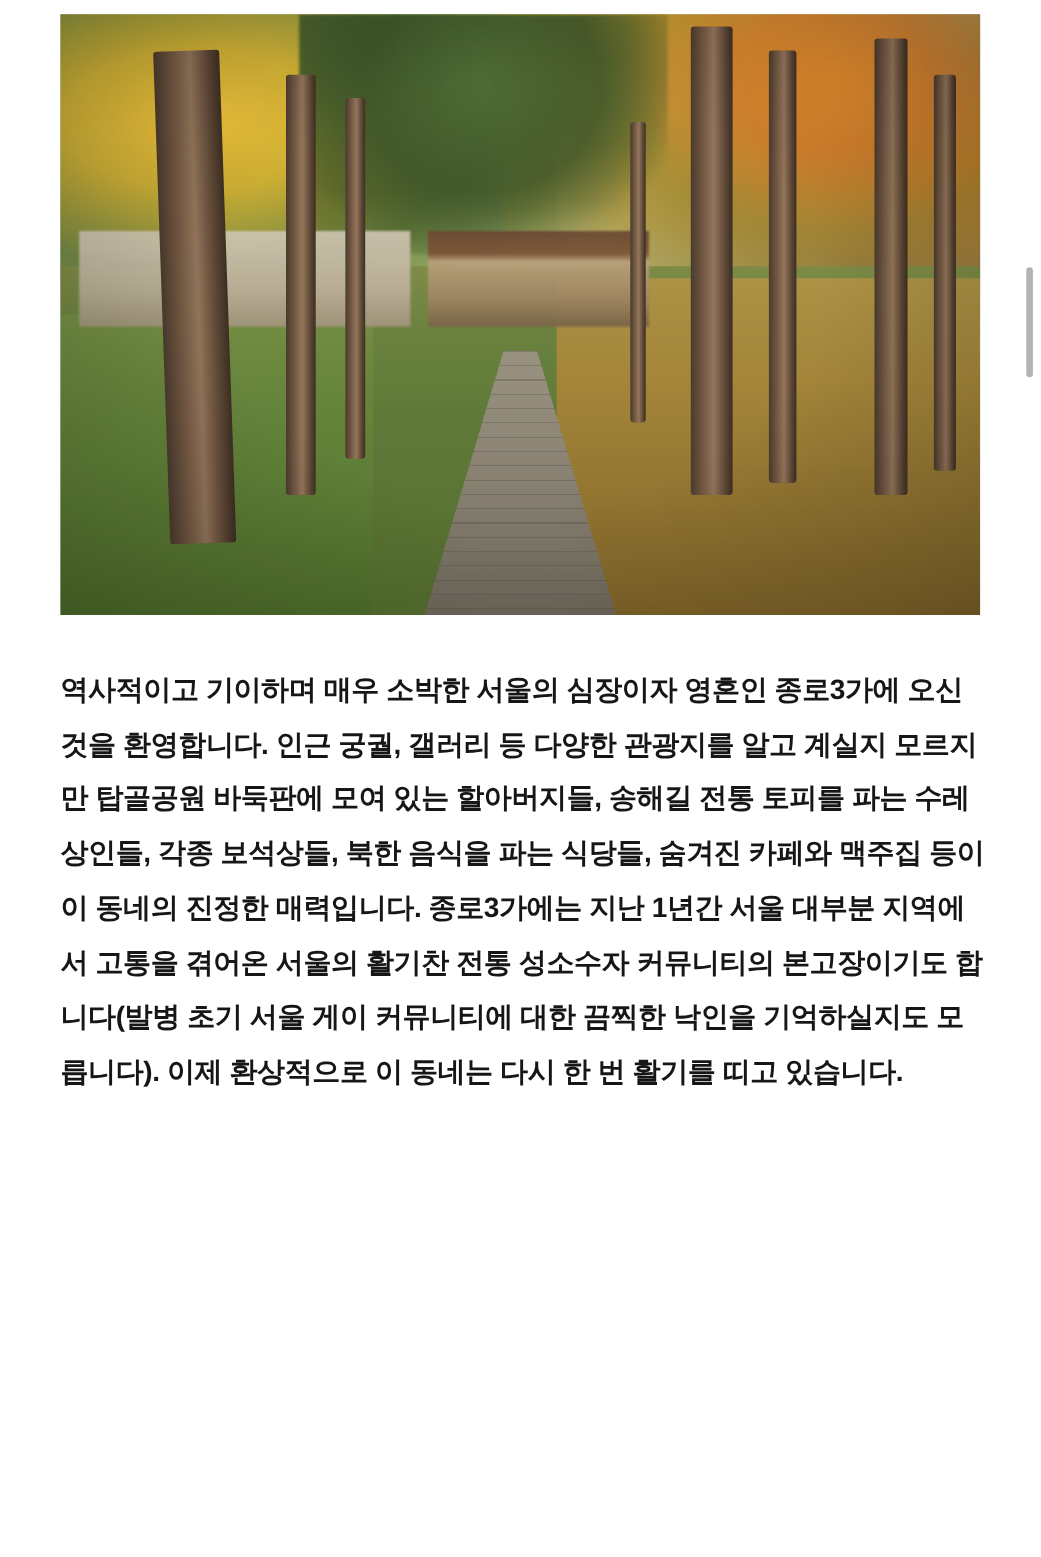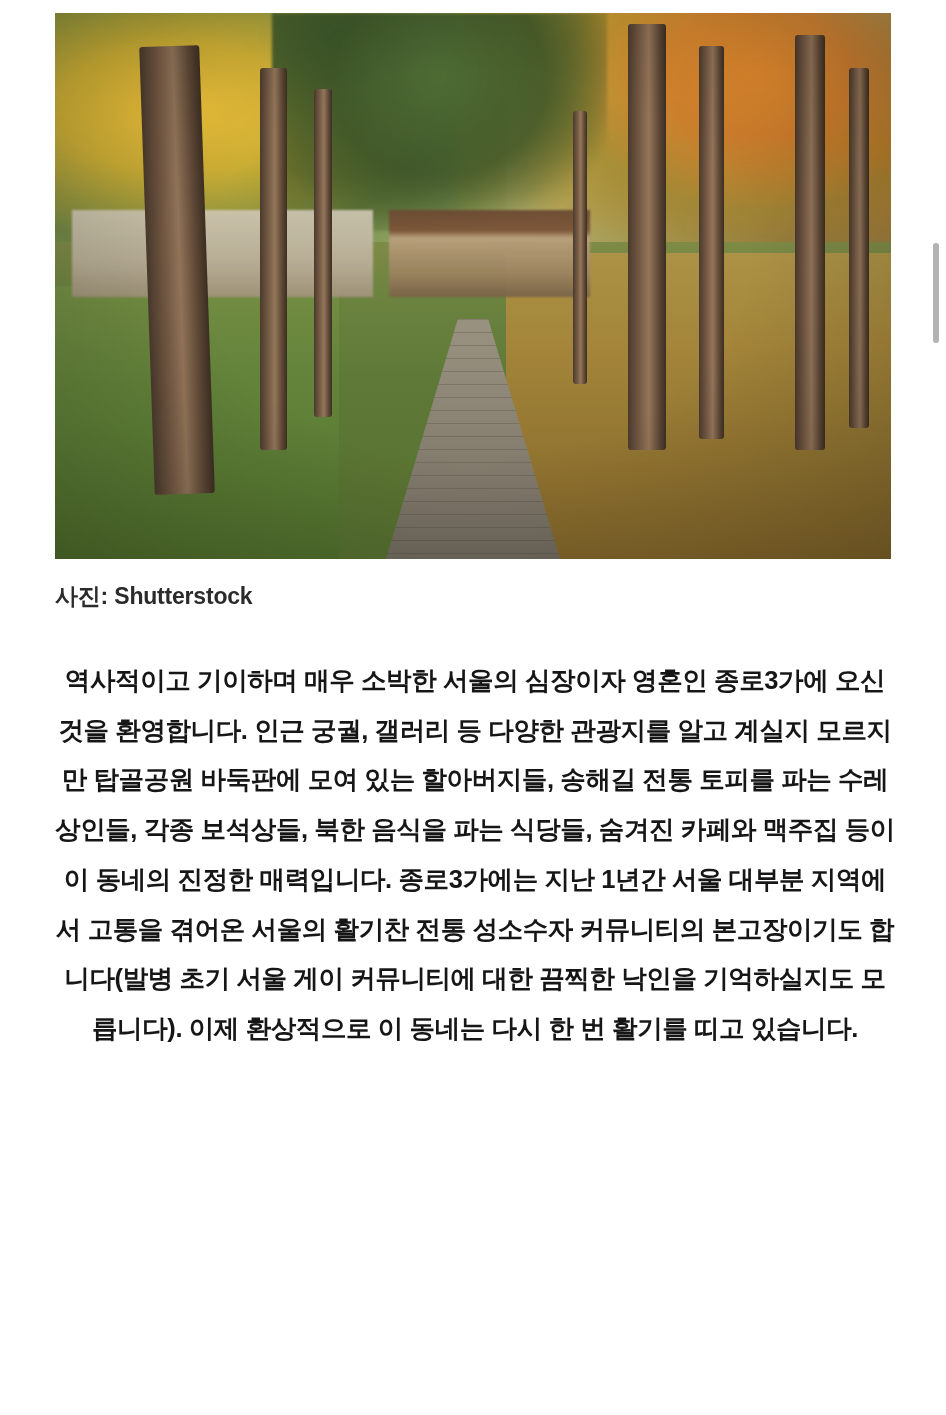--- a/index.html
+++ b/index.html
@@ -150,21 +150,20 @@
     margin: 44px 55px 0 55px;
     width: 840px;
     font-size: 25.5px;
     font-weight: bold;
     color: #161616;
     line-height: 1.95;
     letter-spacing: -0.4px;
   }
   .body-copy p {
     margin: 0;
-    text-align: center;
   }
 
   
   .scrollbar-track {
     position: absolute;
     right: 3px;
     top: 0;
     width: 9px;
     height: 1415px;
     background: transparent;
@@ -200,21 +199,20 @@
       <div class="trunk t1"></div>
       <div class="trunk t2"></div>
       <div class="trunk t3"></div>
       <div class="trunk t7"></div>
       <div class="trunk t4"></div>
       <div class="trunk t5"></div>
       <div class="trunk t6"></div>
       <div class="trunk t8"></div>
       <div class="ph-vignette"></div>
     </div>
-    <figcaption class="caption">사진: Shutterstock</figcaption>
   </figure>
 
 
   <div class="body-copy">
     <p>역사적이고 기이하며 매우 소박한 서울의 심장이자 영혼인 종로3가에 오신 것을 환영합니다. 인근 궁궐, 갤러리 등 다양한 관광지를 알고 계실지 모르지만 탑골공원 바둑판에 모여 있는 할아버지들, 송해길 전통 토피를 파는 수레 상인들, 각종 보석상들, 북한 음식을 파는 식당들, 숨겨진 카페와 맥주집 등이 이 동네의 진정한 매력입니다. 종로3가에는 지난 1년간 서울 대부분 지역에서 고통을 겪어온 서울의 활기찬 전통 성소수자 커뮤니티의 본고장이기도 합니다(발병 초기 서울 게이 커뮤니티에 대한 끔찍한 낙인을 기억하실지도 모릅니다). 이제 환상적으로 이 동네는 다시 한 번 활기를 띠고 있습니다.</p>
   </div>
 
 </div>
 
 <div class="scrollbar-track">

